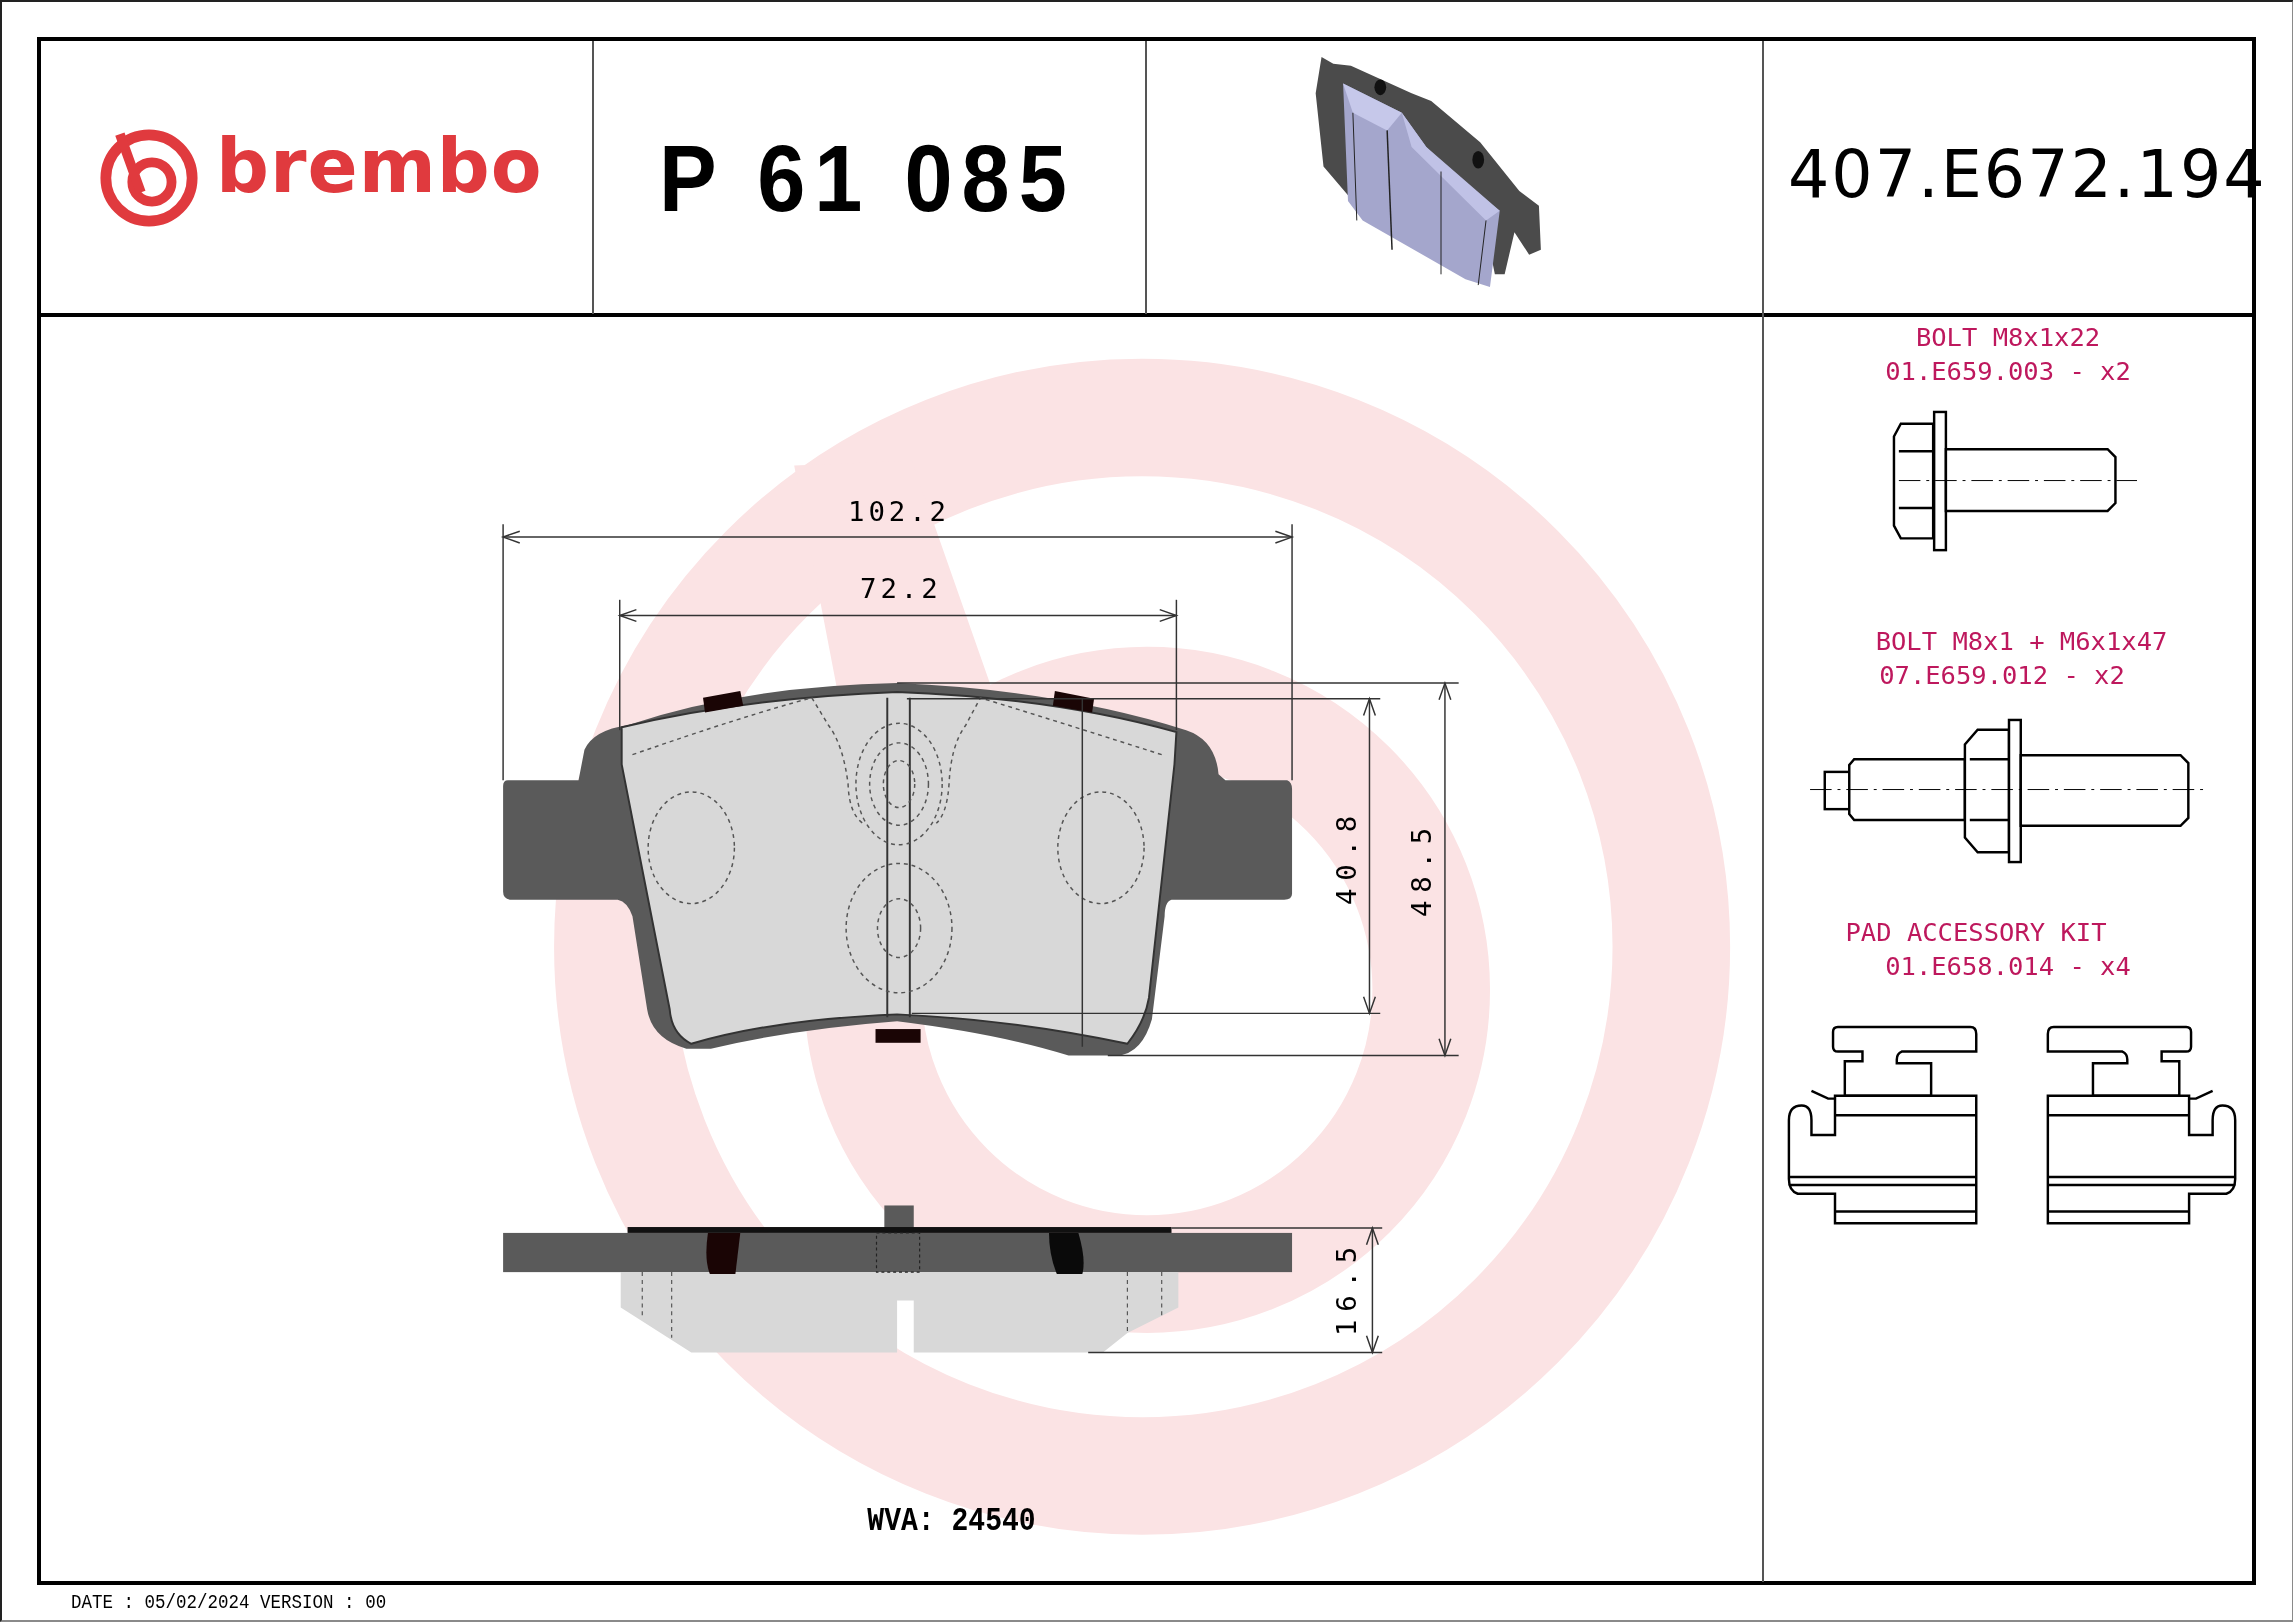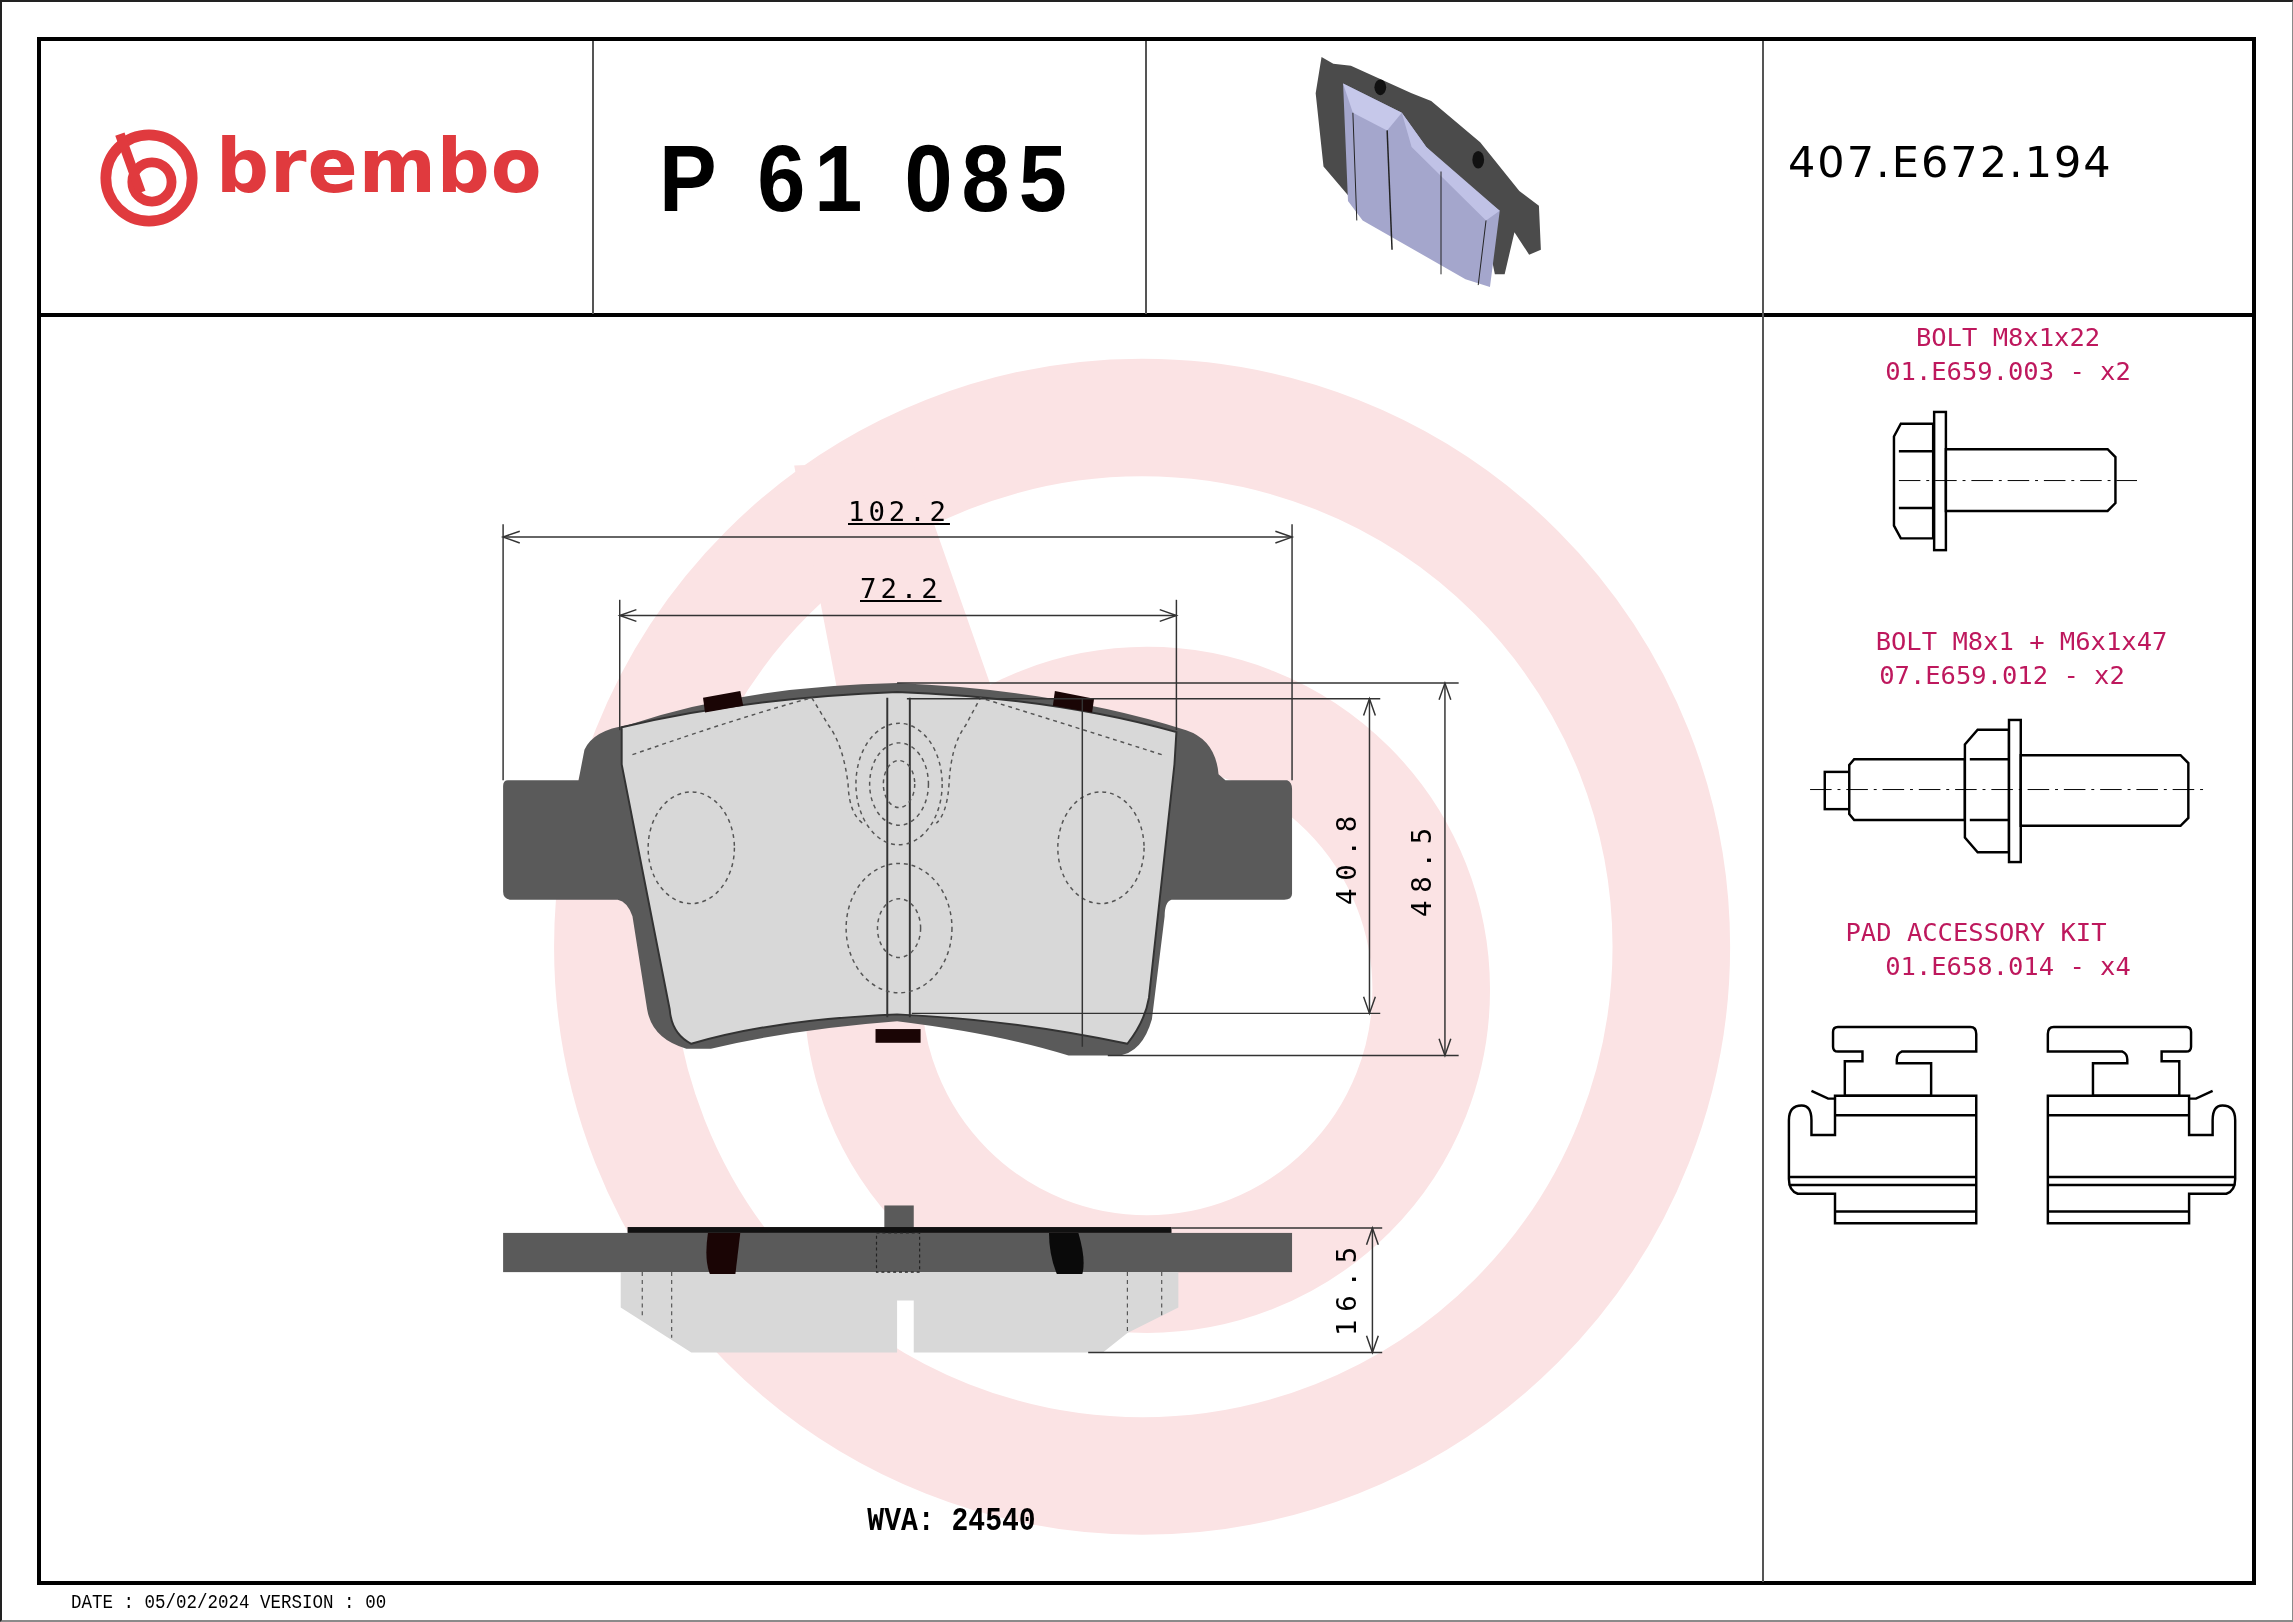--- a/index.html
+++ b/index.html
@@ -3,23 +3,23 @@
 <meta charset="utf-8">
 <style>
   html, body { margin:0; padding:0; background:#ffffff; }
   body { width:2294px; height:1622px; position:relative; overflow:hidden; font-family:"DejaVu Sans", sans-serif; }
   .abs { position:absolute; }
   .outer-border { left:0; top:0; width:2290px; height:1618px; border-right:2.9px solid #8a8a8a; border-bottom:2.9px solid #8a8a8a; border-left:2px solid #222; border-top:2px solid #222; box-sizing:border-box; width:2294px; height:1622px; }
   .frame { left:37px; top:37px; width:2219px; height:1548px; border:4.9px solid #000; box-sizing:border-box; }
   .hline { background:#000; }
   .vline { background:#555; }
   .title-num { font-family:"Liberation Sans", sans-serif; font-weight:bold; font-size:94px; letter-spacing:9.8px; color:#000; transform:scaleX(0.92); transform-origin:left top; white-space:pre; }
-  .code-big { font-family:"DejaVu Sans", sans-serif; font-size:43px; color:#000; letter-spacing:2px; white-space:pre; }
+  .code-big { font-family:"DejaVu Sans", sans-serif; font-size:65px; color:#000; letter-spacing:2px; white-space:pre; }
   .center-text { text-align:center; font-family:"DejaVu Sans Mono", monospace; font-size:25.5px; color:#be185d; line-height:33px; white-space:pre; }
-  .dim { font-family:"DejaVu Sans Mono", monospace; font-size:27.4px; color:#000; letter-spacing:3.9px; white-space:pre;text-decoration:underline; }
+  .dim { font-family:"DejaVu Sans Mono", monospace; font-size:27.4px; color:#000; letter-spacing:3.9px; white-space:pre; }
   .dimv { font-family:"DejaVu Sans Mono", monospace; font-size:27.4px; color:#000; letter-spacing:7.8px; white-space:pre; transform:rotate(-90deg); transform-origin:center center; }
   .wva { font-family:"Liberation Mono", monospace; font-weight:bold; font-size:33px; color:#000; white-space:pre; transform:scaleX(0.85); transform-origin:left top; }
   .footer { font-family:"Liberation Mono", monospace; font-size:20.6px; color:#000; white-space:pre; transform:scaleX(0.85); transform-origin:left top; }
   .brand-text { font-family:"DejaVu Sans", sans-serif; font-size:74px; color:#e03a3e; font-weight:bold; letter-spacing:1px; }
 </style>
 </head>
 <body>
 
 <div class="abs outer-border"></div>
 

